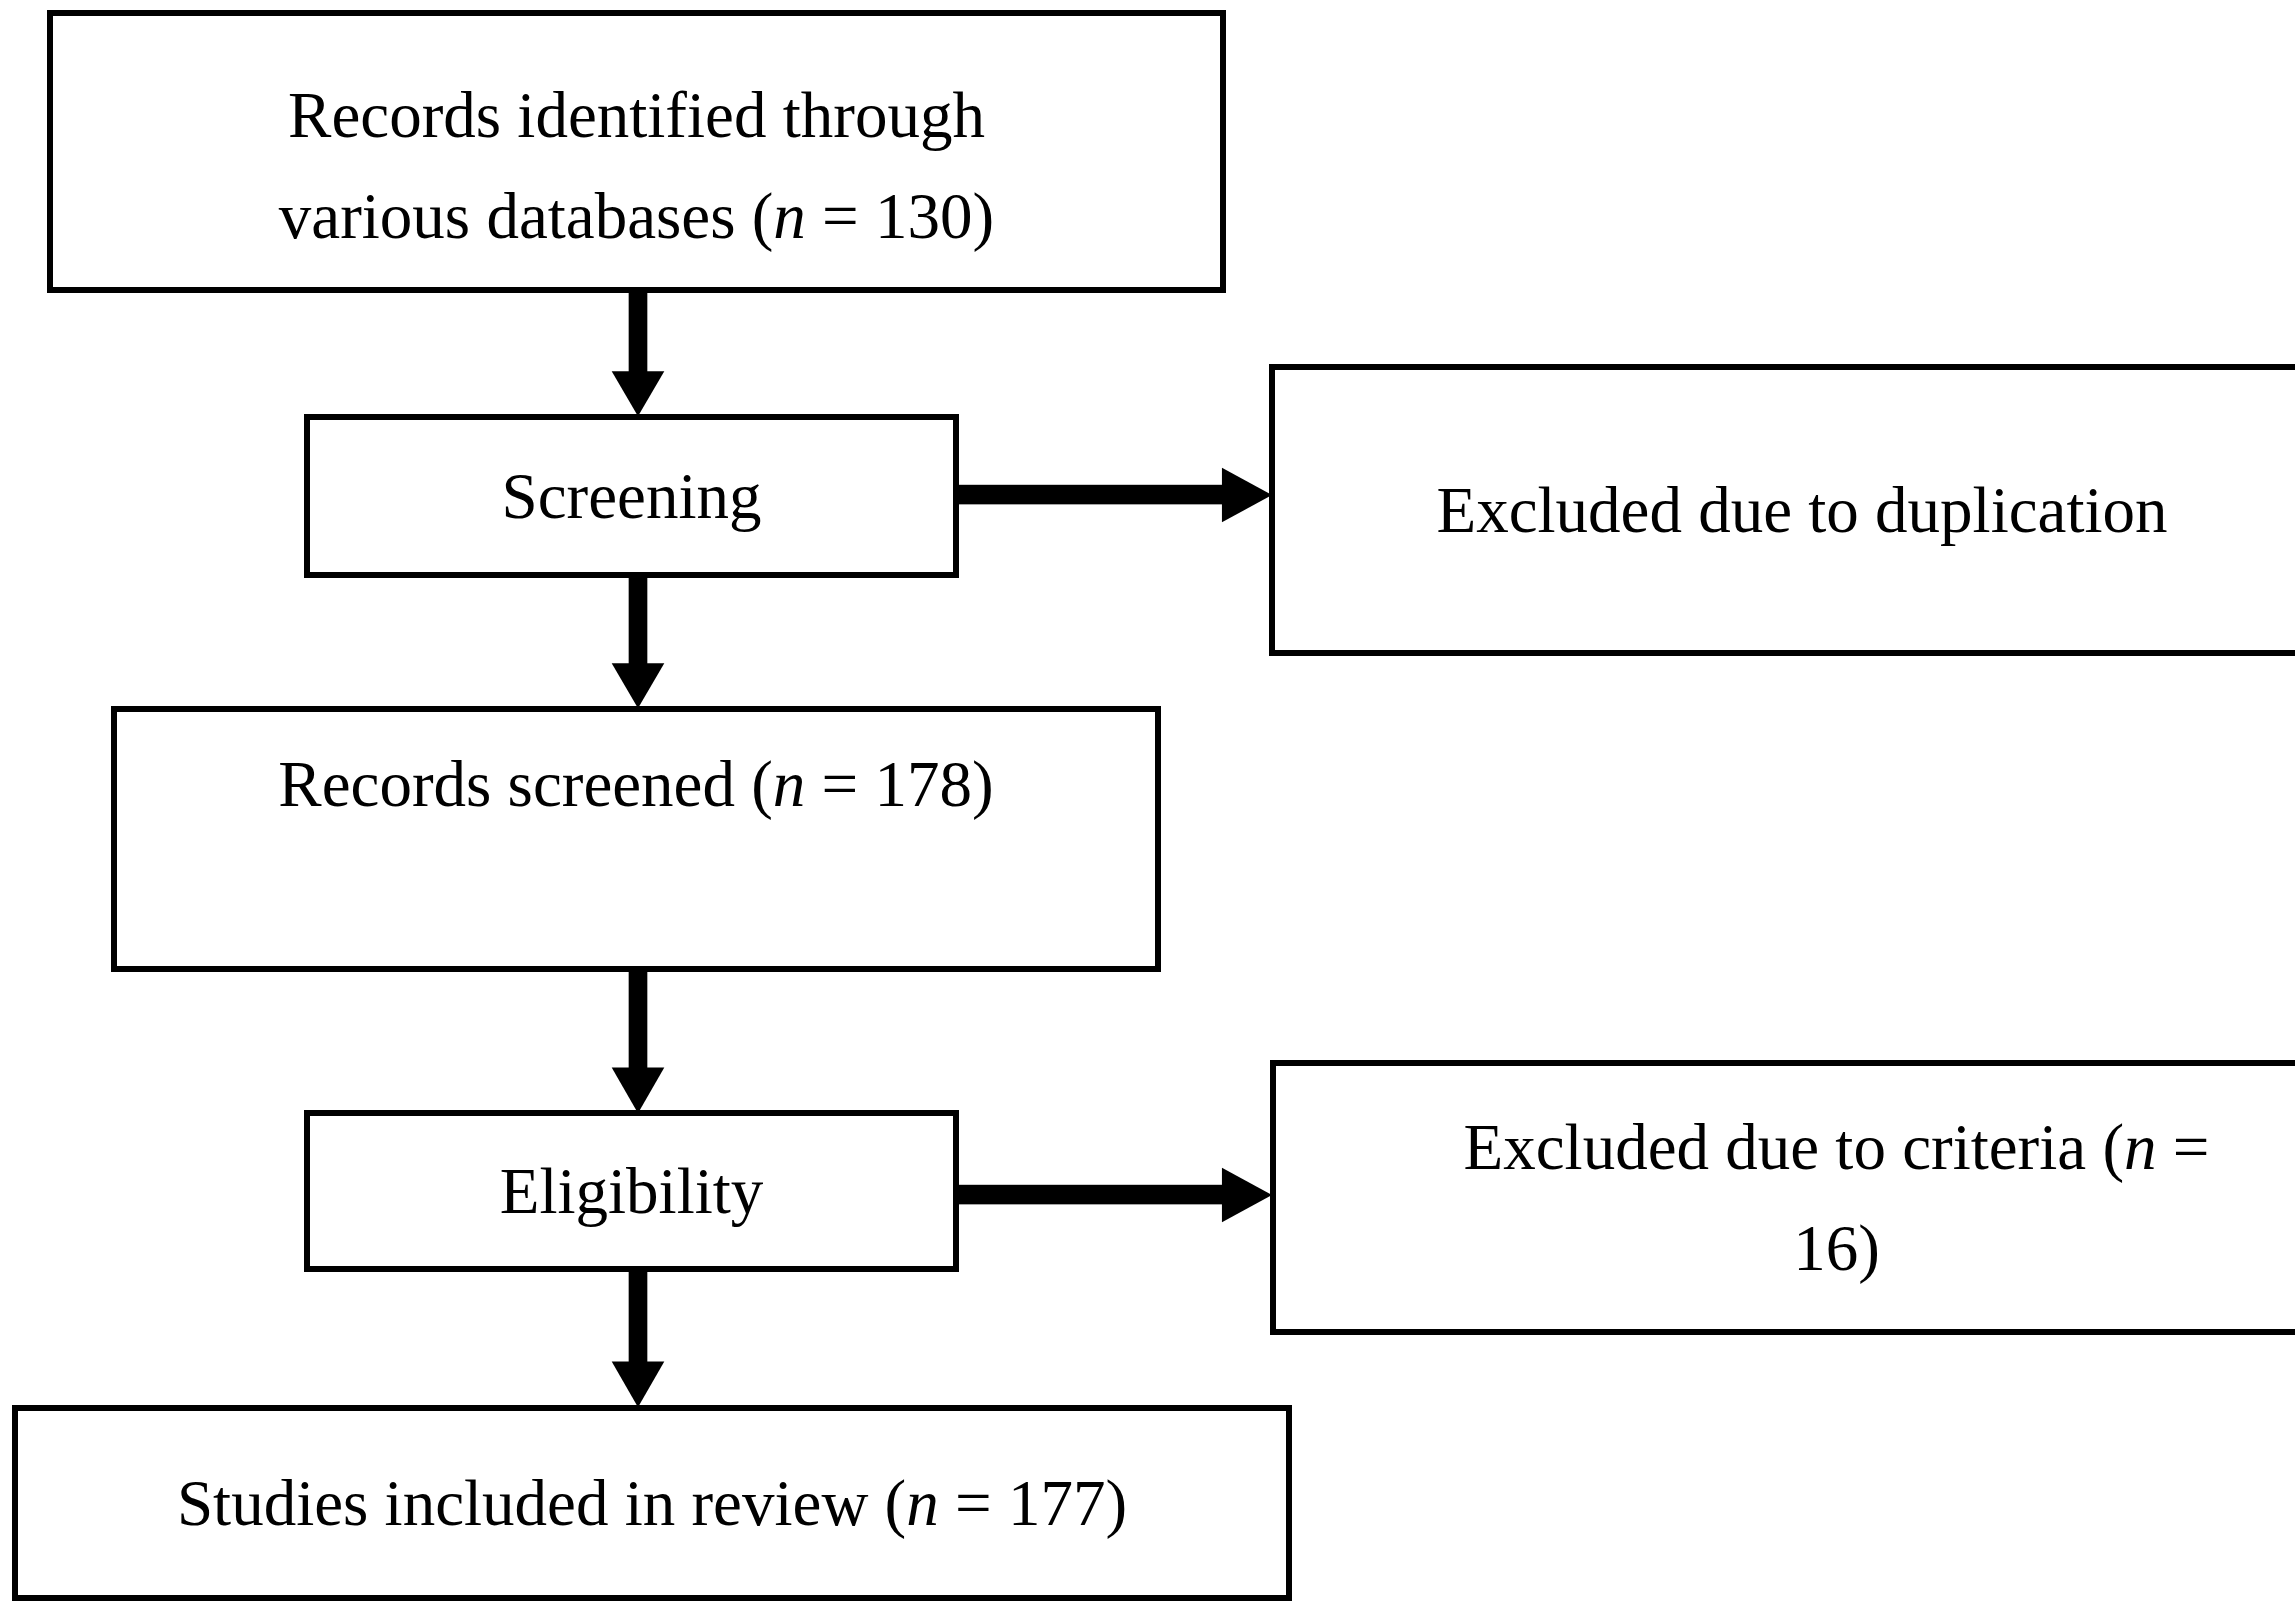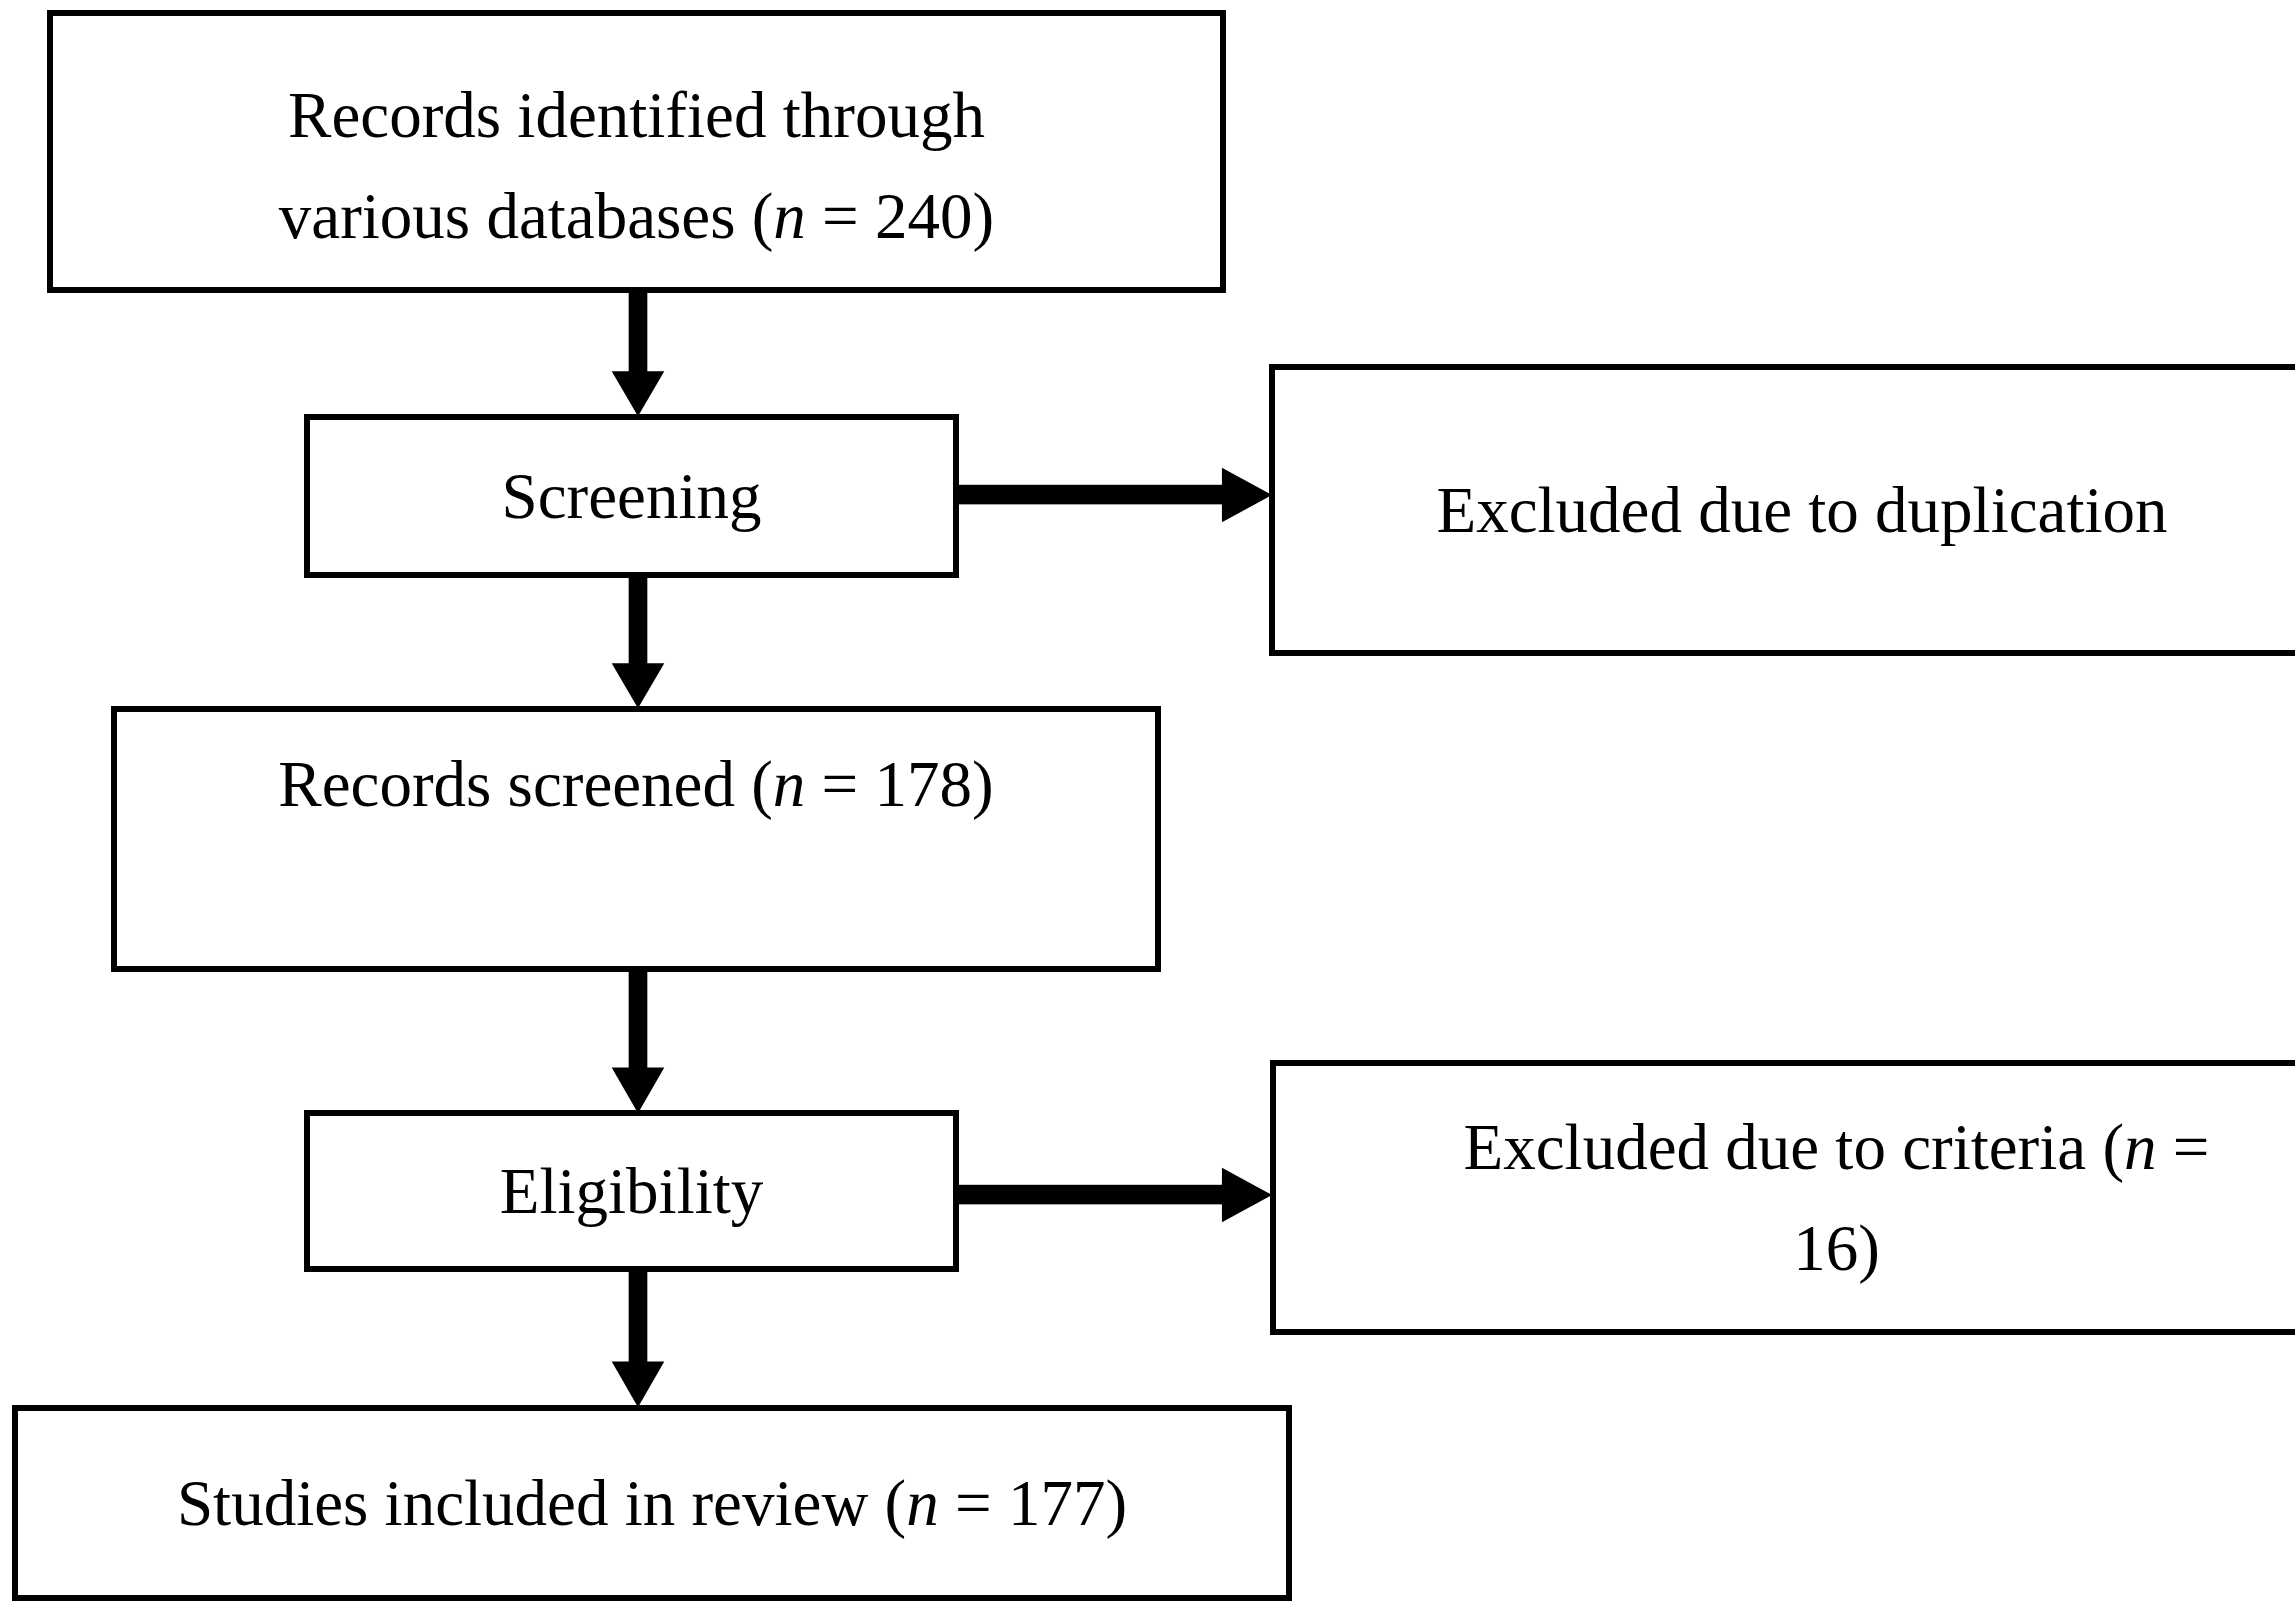--- a/index.html
+++ b/index.html
@@ -66,21 +66,21 @@
 
   .ital { font-style: italic; }
 </style>
 </head>
 <body>
 
 <div id="canvas">
 
   <div class="node vcenter" id="node-identified">
     <span class="txt">Records identified through</span>
-    <span class="txt"><span>various databases (</span><span class="ital">n</span><span> = 240)</span></span>
+    <span class="txt"><span>various databases (</span><span class="ital">n</span><span> = 130)</span></span>
   </div>
 
   <div class="conn" id="arrow-identified-screening">
     <svg width="56" height="129" viewBox="0 0 66 152">
       <rect x="22" y="0" width="22" height="100" fill="#000000"></rect>
       <polygon points="2,97 64,97 33,150" fill="#000000"></polygon>
     </svg>
   </div>
 
   <div class="node vcenter" id="node-screening">

